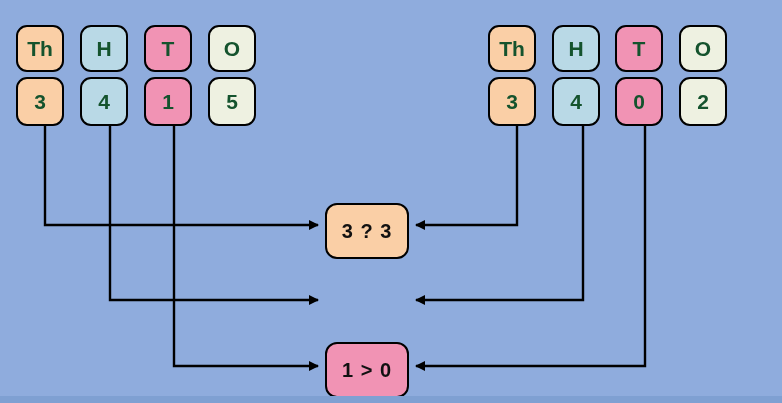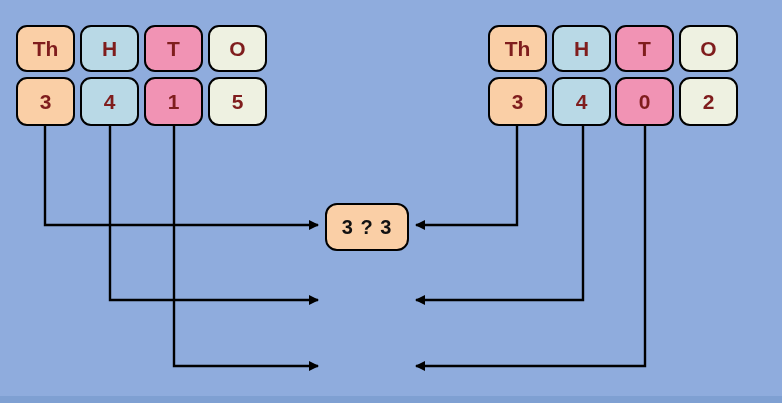--- a/index.html
+++ b/index.html
@@ -16,39 +16,39 @@
   .arrows {
     position: absolute;
     left: 0; top: 0;
     width: 782px; height: 403px;
     pointer-events: none;
   }
 
   .pv-box {
     position: absolute;
     box-sizing: border-box;
-    width: 59px;
+    width: 48px;
     border: 2.5px solid #000;
     border-radius: 11px;
     display: flex;
     align-items: center;
     justify-content: center;
     font-weight: 700;
     font-size: 21px;
-    color: #7f1d1d;
+    color: #14532d;
   }
   .hdr   { top: 25px; height: 47px; }
   .digit { top: 77px; height: 49px; }
 
   .comp-box {
     position: absolute;
     box-sizing: border-box;
     left: 325px;
     width: 84px;
-    height: 48px;
+    height: 56px;
     border: 2.5px solid #000;
     border-radius: 12px;
     display: flex;
     align-items: center;
     justify-content: center;
     font-weight: 700;
     font-size: 20px;
     letter-spacing: 1px;
     color: #111;
   }
@@ -98,15 +98,16 @@
   <div class="pv-box hdr c-hundreds" style="left:552px">H</div>
   <div class="pv-box hdr c-tens" style="left:615px">T</div>
   <div class="pv-box hdr c-ones" style="left:679px">O</div>
 
   <div class="pv-box digit c-thousands" style="left:488px">3</div>
   <div class="pv-box digit c-hundreds" style="left:552px">4</div>
   <div class="pv-box digit c-tens" style="left:615px">0</div>
   <div class="pv-box digit c-ones" style="left:679px">2</div>
 
   <div class="comp-box c-thousands" style="top:203px">3 ? 3</div>
+  <div class="comp-box c-tens" style="top:342px">1 &gt; 0</div>
 
   <div class="bottom-strip"></div>
 </div>
 
 </body></html>

